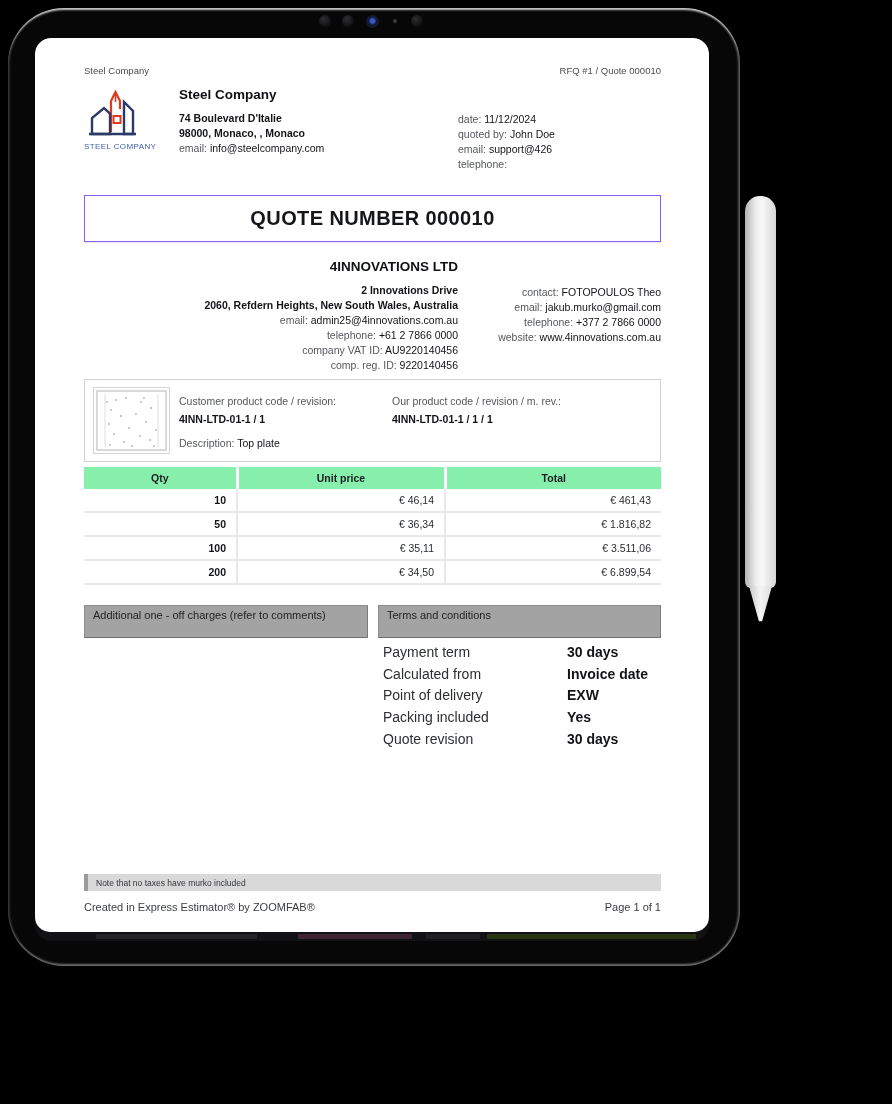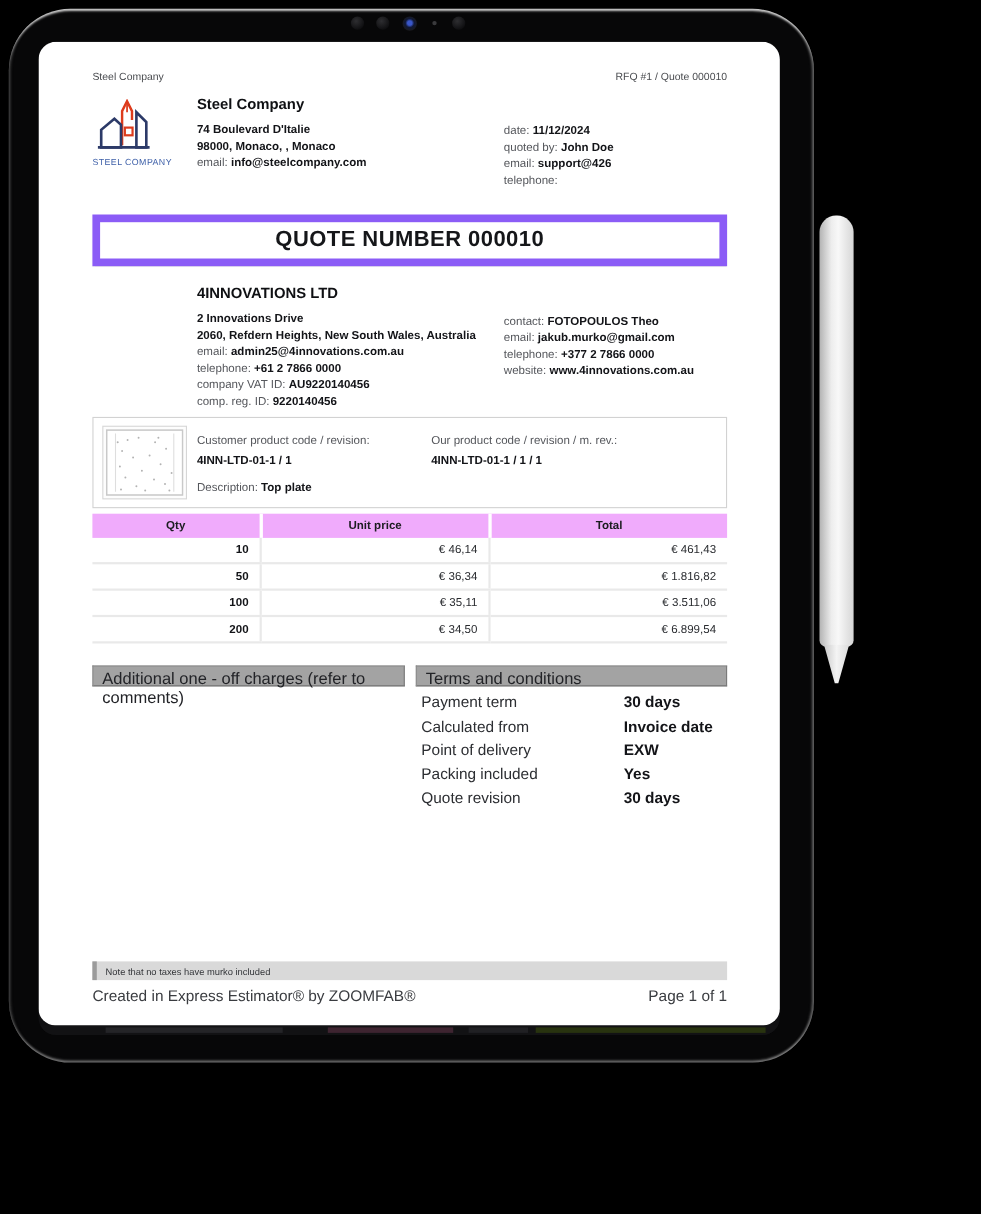--- a/index.html
+++ b/index.html
@@ -46,82 +46,82 @@
               font-size:9.5px; color:#4a4c50; }
 
   .company-section { display:flex; margin-top:11px; }
   .logo-block { width:95px; padding-top:3px; }
   .logo-text { font-size:8px; color:#3d5fa8; letter-spacing:0.4px; margin-top:2px;
                white-space:nowrap; }
   .supplier-block { flex:1; }
   .block-title { font-size:13.5px; font-weight:bold; color:#0f1013; margin-bottom:9px; }
   .line { font-size:10.5px; line-height:15px; white-space:nowrap; }
   .lbl { color:#55575c; }
-  .val { font-weight:bold; color:#131418;margin-top:41px; }
+  .val { font-weight:normal; color:#131418;margin-top:41px; }
   .bold-line { font-weight:bold; color:#131418; }
   .meta-block { width:203px; padding-top:25px; }
 
   .banner {
-    margin-top:23px; height:47px; border:7px solid #8b5cf6;
+    margin-top:23px; height:47px; border:1px solid #8b5cf6;
     box-shadow:0 1px 1px rgba(0,0,0,0.08);
     display:flex; align-items:center; justify-content:center;
     font-size:20px; font-weight:bold; letter-spacing:0.4px; color:#151619;
   }
 
-  .customer-section { display:flex; margin-top:17px; }
+  .customer-section { display:flex; margin-top:17px;text-align:right; }
   .cust-spacer { width:95px; }
   .customer-block { flex:1; }
   .contact-block { width:203px; padding-top:26px; }
 
   .product-box {
     margin-top:6px; height:83px; border:1px solid #d2d2d2;
     display:flex; gap:9px; padding:7px 8px;
   }
   .thumb { width:77px; height:67px; border:1px solid #d6d6d6; background:#fdfdfd;
            display:flex; align-items:center; justify-content:center; }
   .prod-left { width:204px; padding-top:7px; }
   .prod-right { flex:1; padding-top:7px; }
   .prod-code { margin-top:3px; }
   .prod-desc { margin-top:9px; }
 
   table.pricing { width:100%; border-collapse:collapse; margin-top:5px; font-size:10.5px; }
   table.pricing th {
-    background:#f0abfc; font-weight:bold; text-align:center; color:#1c1d20;
+    background:#86efac; font-weight:bold; text-align:center; color:#1c1d20;
     padding:5px 8px; border-left:3px solid #fff;
   }
   table.pricing th:first-child { border-left:none; }
   table.pricing col.c-qty { width:153px; }
   table.pricing col.c-unit { width:208px; }
   table.pricing td {
     text-align:right; padding:5px 10px; color:#2a2c30;
     border-left:2px solid #e9e9e9; border-bottom:2px solid #e9e9e9;
   }
   table.pricing td:first-child { border-left:none; font-weight:bold; color:#131418; }
 
   .sections-row { display:flex; gap:10px; margin-top:20px; }
   .charges-col { width:284px; }
   .terms-col { flex:1; }
   .section-bar {
     background:#a3a3a3; border:1px solid #8d8d8d;
     border-bottom-color:#6e6e6e; border-right-color:#7a7a7a;
-    padding:3px 8px; font-size:15px; color:#222327; height:19px;
+    padding:3px 8px; font-size:11px; color:#222327; height:33px;
   }
   .term-row { display:flex; padding:6px 0 0 5px; font-size:14px; height:21.7px; }
   .term-label { width:184px; color:#2c2e32; }
   .term-value { font-weight:bold; color:#131418; }
 
   .note-bar {
     position:absolute; left:49px; right:48px; bottom:41px; height:17px;
     background:#d9d9d9; border-left:4px solid #9b9b9b;
     display:flex; align-items:center; padding-left:8px;
     font-size:8.5px; color:#333539;
   }
   .page-footer {
     position:absolute; left:49px; right:48px; bottom:19px;
-    display:flex; justify-content:space-between; font-size:14px; color:#3a3c40;
+    display:flex; justify-content:space-between; font-size:11px; color:#3a3c40;
   }
 
   
   .pencil-body {
     position:absolute; left:745px; top:196px; width:31px; height:392px;
     background:linear-gradient(90deg,#b3b3b3,#ededed 35%,#f8f8f8 55%,#d6d6d6);
     border-radius:15px 15px 6px 6px;
   }
   .pencil-tip {
     position:absolute; left:749px; top:586px; width:23px; height:37px;

